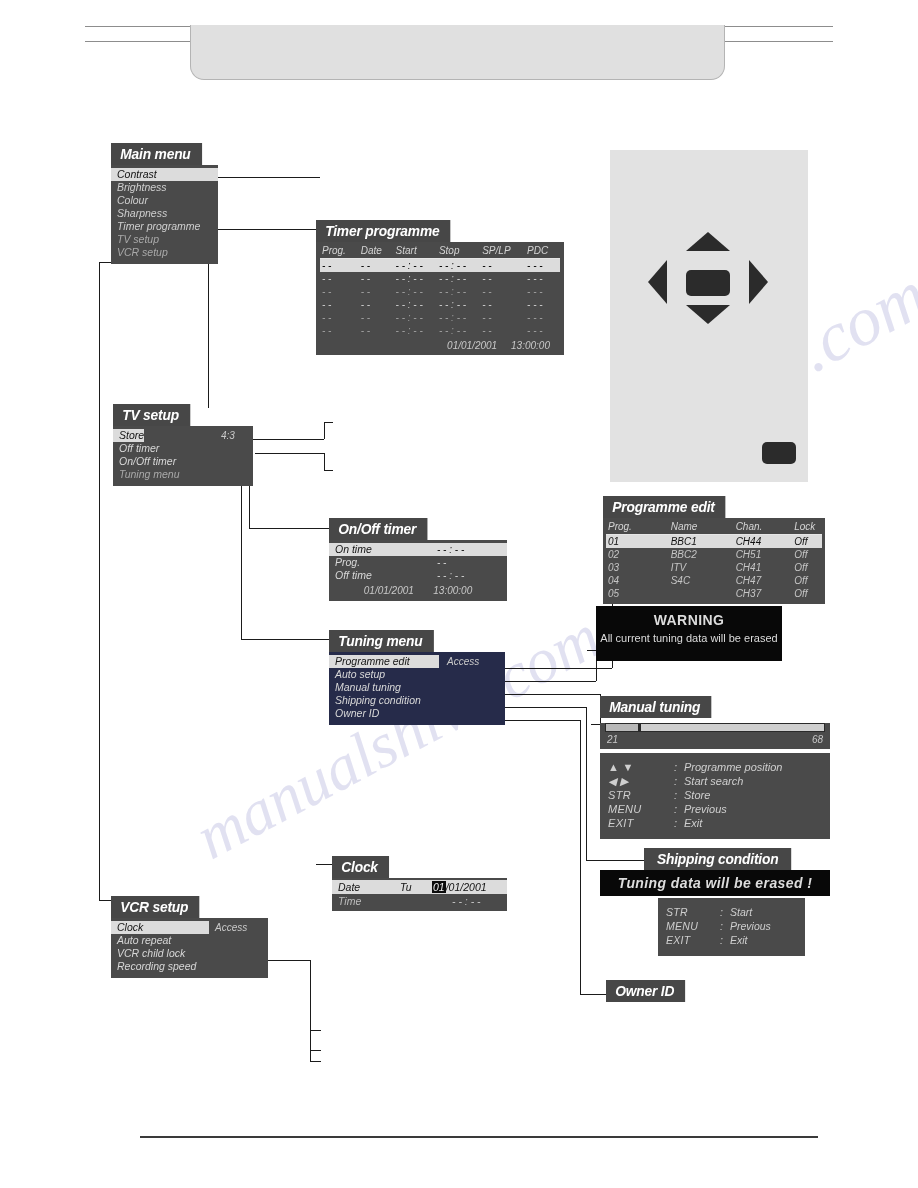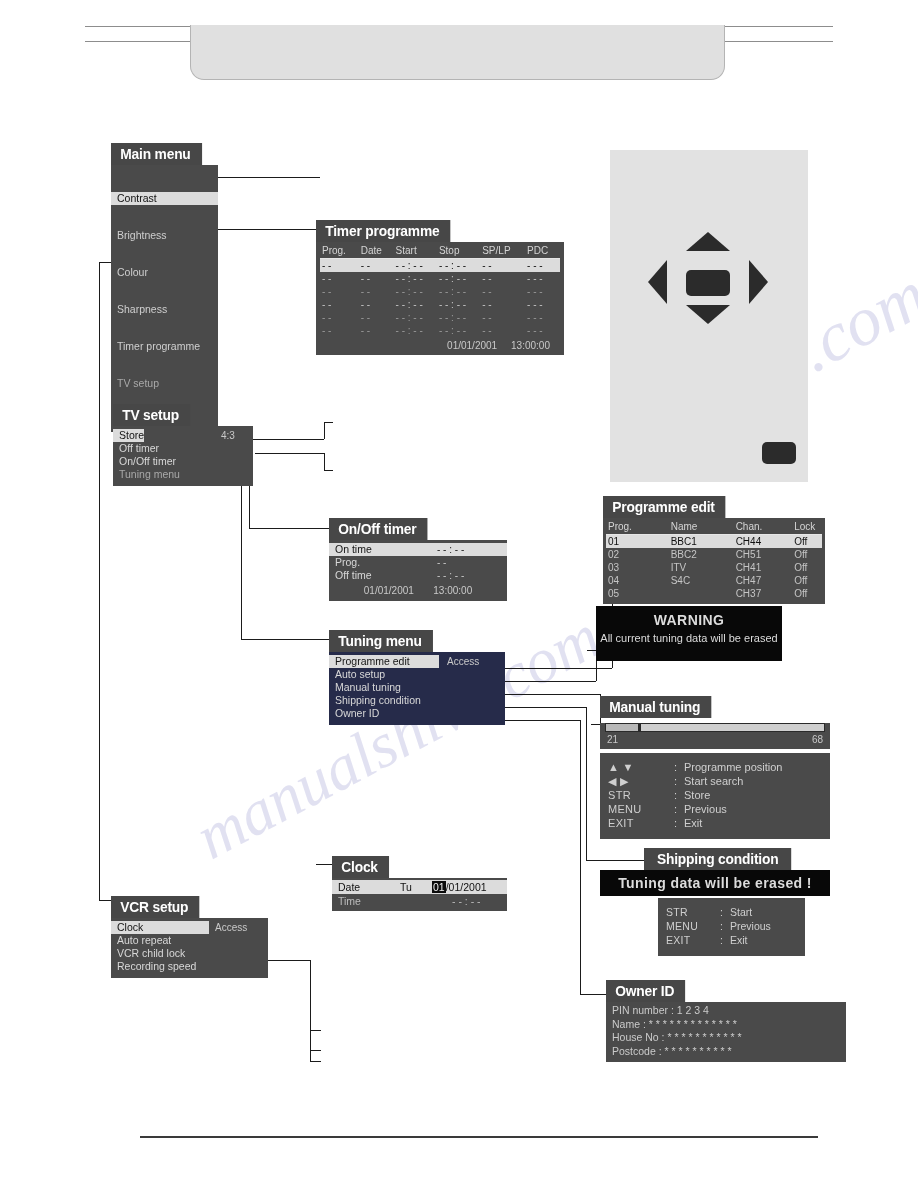--- a/index.html
+++ b/index.html
@@ -33,21 +33,21 @@
 
   
   .ln {
     position: absolute;
     background: #1b1b1b;
   }
   .ln.h { height: 1px; }
   .ln.v { width: 1px; }
 
   
-  .osd { position: absolute; }
+  .osd { position: absolute; font-style: italic; }
   .osd-title {
     display: inline-block;
     background: #474747;
     color: #ffffff;
     font-weight: bold;
     letter-spacing: -0.2px;
     padding: 2px 12px 3px 10px;
     font-size: 15px;
     line-height: 17px;
     transform: scaleX(0.92);
@@ -60,21 +60,20 @@
     padding: 3px 0 5px 0;
   }
   .osd-body.navy { background: #262b4a; }
 
   .row {
     font-size: 10.5px;
     line-height: 13px;
     padding: 0 6px;
     white-space: nowrap;
     color: #cfcfcf;
-    margin-top: 24px;
   }
   .row.sel {
     background: #dcdcdc;
     color: #111111;
   }
   .row.dim { color: #a9a9a9; }
 
   
   .menurow {
     position: relative;
@@ -626,26 +625,20 @@
           <span class="k">EXIT</span>
           <span class="c">:</span>
           <span class="d">Exit</span>
         </div>
       </div>
     </div>
   </div>
 
   <div class="osd" style="left:606px; top:980px; width:240px;">
     <div class="osd-title">Owner ID</div>
-    <div class="osd-body" style="padding:2px 0 4px 0;">
-      <div class="oid-row">PIN number : 1 2 3 4</div>
-      <div class="oid-row">Name : * * * * * * * * * * * * *</div>
-      <div class="oid-row">House No : * * * * * * * * * * *</div>
-      <div class="oid-row">Postcode : * * * * * * * * * *</div>
-    </div>
   </div>
 
   <div class="osd" style="left:332px; top:856px; width:175px;">
     <div class="osd-title">Clock</div>
     <div class="osd-body" style="padding:2px 0 3px 0;">
       <div class="clock-row sel">
         <span class="lbl">Date</span>
         <span class="dow">Tu</span>
         <span class="dt"><span class="inv">01</span><span>/01/2001</span></span>
       </div>

